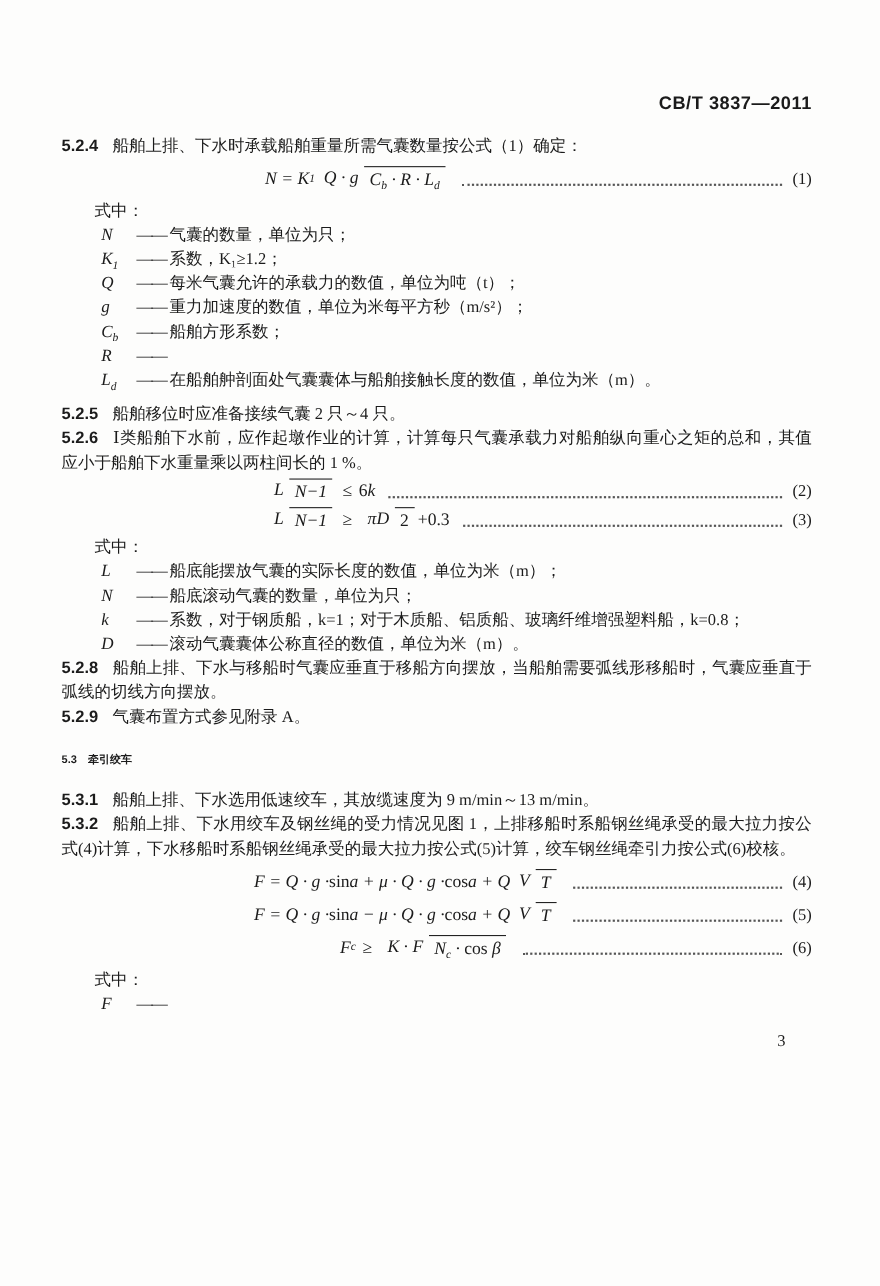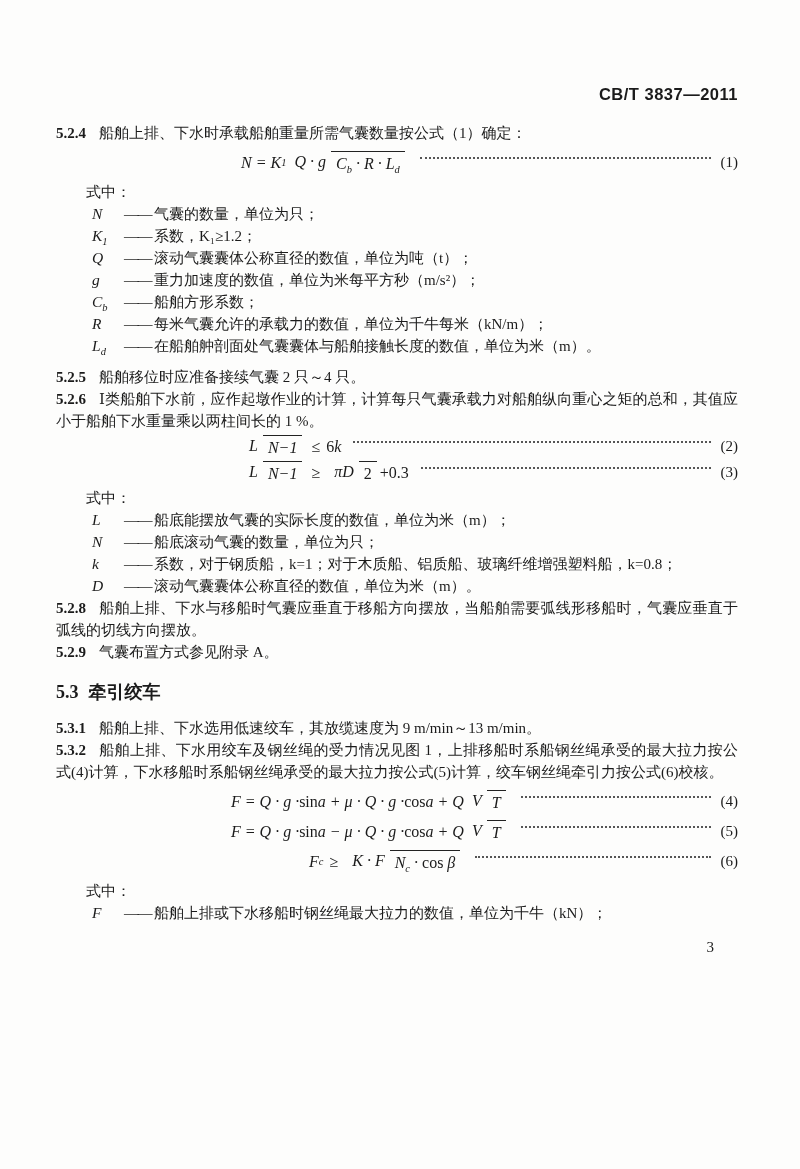--- a/index.html
+++ b/index.html
@@ -10,30 +10,30 @@
     font-family:"Liberation Serif","DejaVu Serif",serif;
     font-size:15px;line-height:22px;
   }
   .hdr{
     text-align:right;font-family:"Liberation Sans","DejaVu Sans",sans-serif;
     font-weight:bold;font-size:16.5px;line-height:20px;margin-bottom:18px;
     letter-spacing:.5px;
   }
   .para{margin:0;text-align:justify;}
   .cnum{
-    font-family:Liberation Serif, serif;
+    font-family:Liberation Sans, sans-serif;
     font-weight:bold;margin-right:13px;white-space:nowrap;
   }
   .h53{
     margin:18px 0 14px 0;font-family:"Liberation Sans","DejaVu Sans",sans-serif;
-    font-weight:bold;font-size:18px;
+    font-weight:bold;font-size:10px;
   }
   .h53 .cnum{margin-right:10px;}
   
-  .formula{display:flex;align-items:flex-start;margin:7px 0;}
+  .formula{display:flex;align-items:center;margin:7px 0;}
   .fbody{display:inline-flex;align-items:center;font-size:16px;font-style:italic;white-space:nowrap;}
   .frac{display:inline-flex;flex-direction:row;text-align:center;margin:0 3px;}
   .fr-num{display:block;padding:0 5px;line-height:21px;}
   .fr-den{display:block;padding:1px 5px 0 5px;border-top:1.5px solid #222;line-height:21px;}
   .rel{margin:0 6px;font-style:normal;}
   .fn{font-style:normal;}
   sub{font-size:10.5px;line-height:0;}
   .leader{flex:1 1 auto;height:2px;border-bottom:2px dotted #555;margin:0 10px 0 12px;transform:translateY(4px);}
   .eqnum{font-style:normal;font-size:15px;flex:0 0 auto;}
   .find-a{padding-left:185px;}
@@ -81,36 +81,35 @@
       <span class="desc">气囊的数量，单位为只；</span>
     </div>
     <div class="defrow">
       <span class="term"><span>K</span><sub>1</sub></span>
       <span class="dash">——</span>
       <span class="desc">系数，K₁≥1.2；</span>
     </div>
     <div class="defrow">
       <span class="term"><span>Q</span><sub></sub></span>
       <span class="dash">——</span>
-      <span class="desc">滚动气囊囊体公称直径的数值，单位为吨（t）；</span>
+      <span class="desc">每米气囊允许的承载力的数值，单位为吨（t）；</span>
     </div>
     <div class="defrow">
       <span class="term"><span>g</span><sub></sub></span>
       <span class="dash">——</span>
       <span class="desc">重力加速度的数值，单位为米每平方秒（m/s²）；</span>
     </div>
     <div class="defrow">
       <span class="term"><span>C</span><sub>b</sub></span>
       <span class="dash">——</span>
       <span class="desc">船舶方形系数；</span>
     </div>
     <div class="defrow">
       <span class="term"><span>R</span><sub></sub></span>
       <span class="dash">——</span>
-      <span class="desc">每米气囊允许的承载力的数值，单位为千牛每米（kN/m）；</span>
     </div>
     <div class="defrow">
       <span class="term"><span>L</span><sub>d</sub></span>
       <span class="dash">——</span>
       <span class="desc">在船舶舯剖面处气囊囊体与船舶接触长度的数值，单位为米（m）。</span>
     </div>
   </div>
 
   <p class="para sp-a">
     <span class="cnum">5.2.5</span><span>船舶移位时应准备接续气囊 2 只～4 只。</span>
@@ -236,19 +235,18 @@
     </span>
     <span class="leader"></span>
     <span class="eqnum">(6)</span>
   </div>
 
   <p class="wherein">式中：</p>
   <div>
     <div class="defrow">
       <span class="term"><span>F</span><sub></sub></span>
       <span class="dash">——</span>
-      <span class="desc">船舶上排或下水移船时钢丝绳最大拉力的数值，单位为千牛（kN）；</span>
     </div>
   </div>
 
   <div class="pagenum">3</div>
 
 </div>
 
 </body></html>

